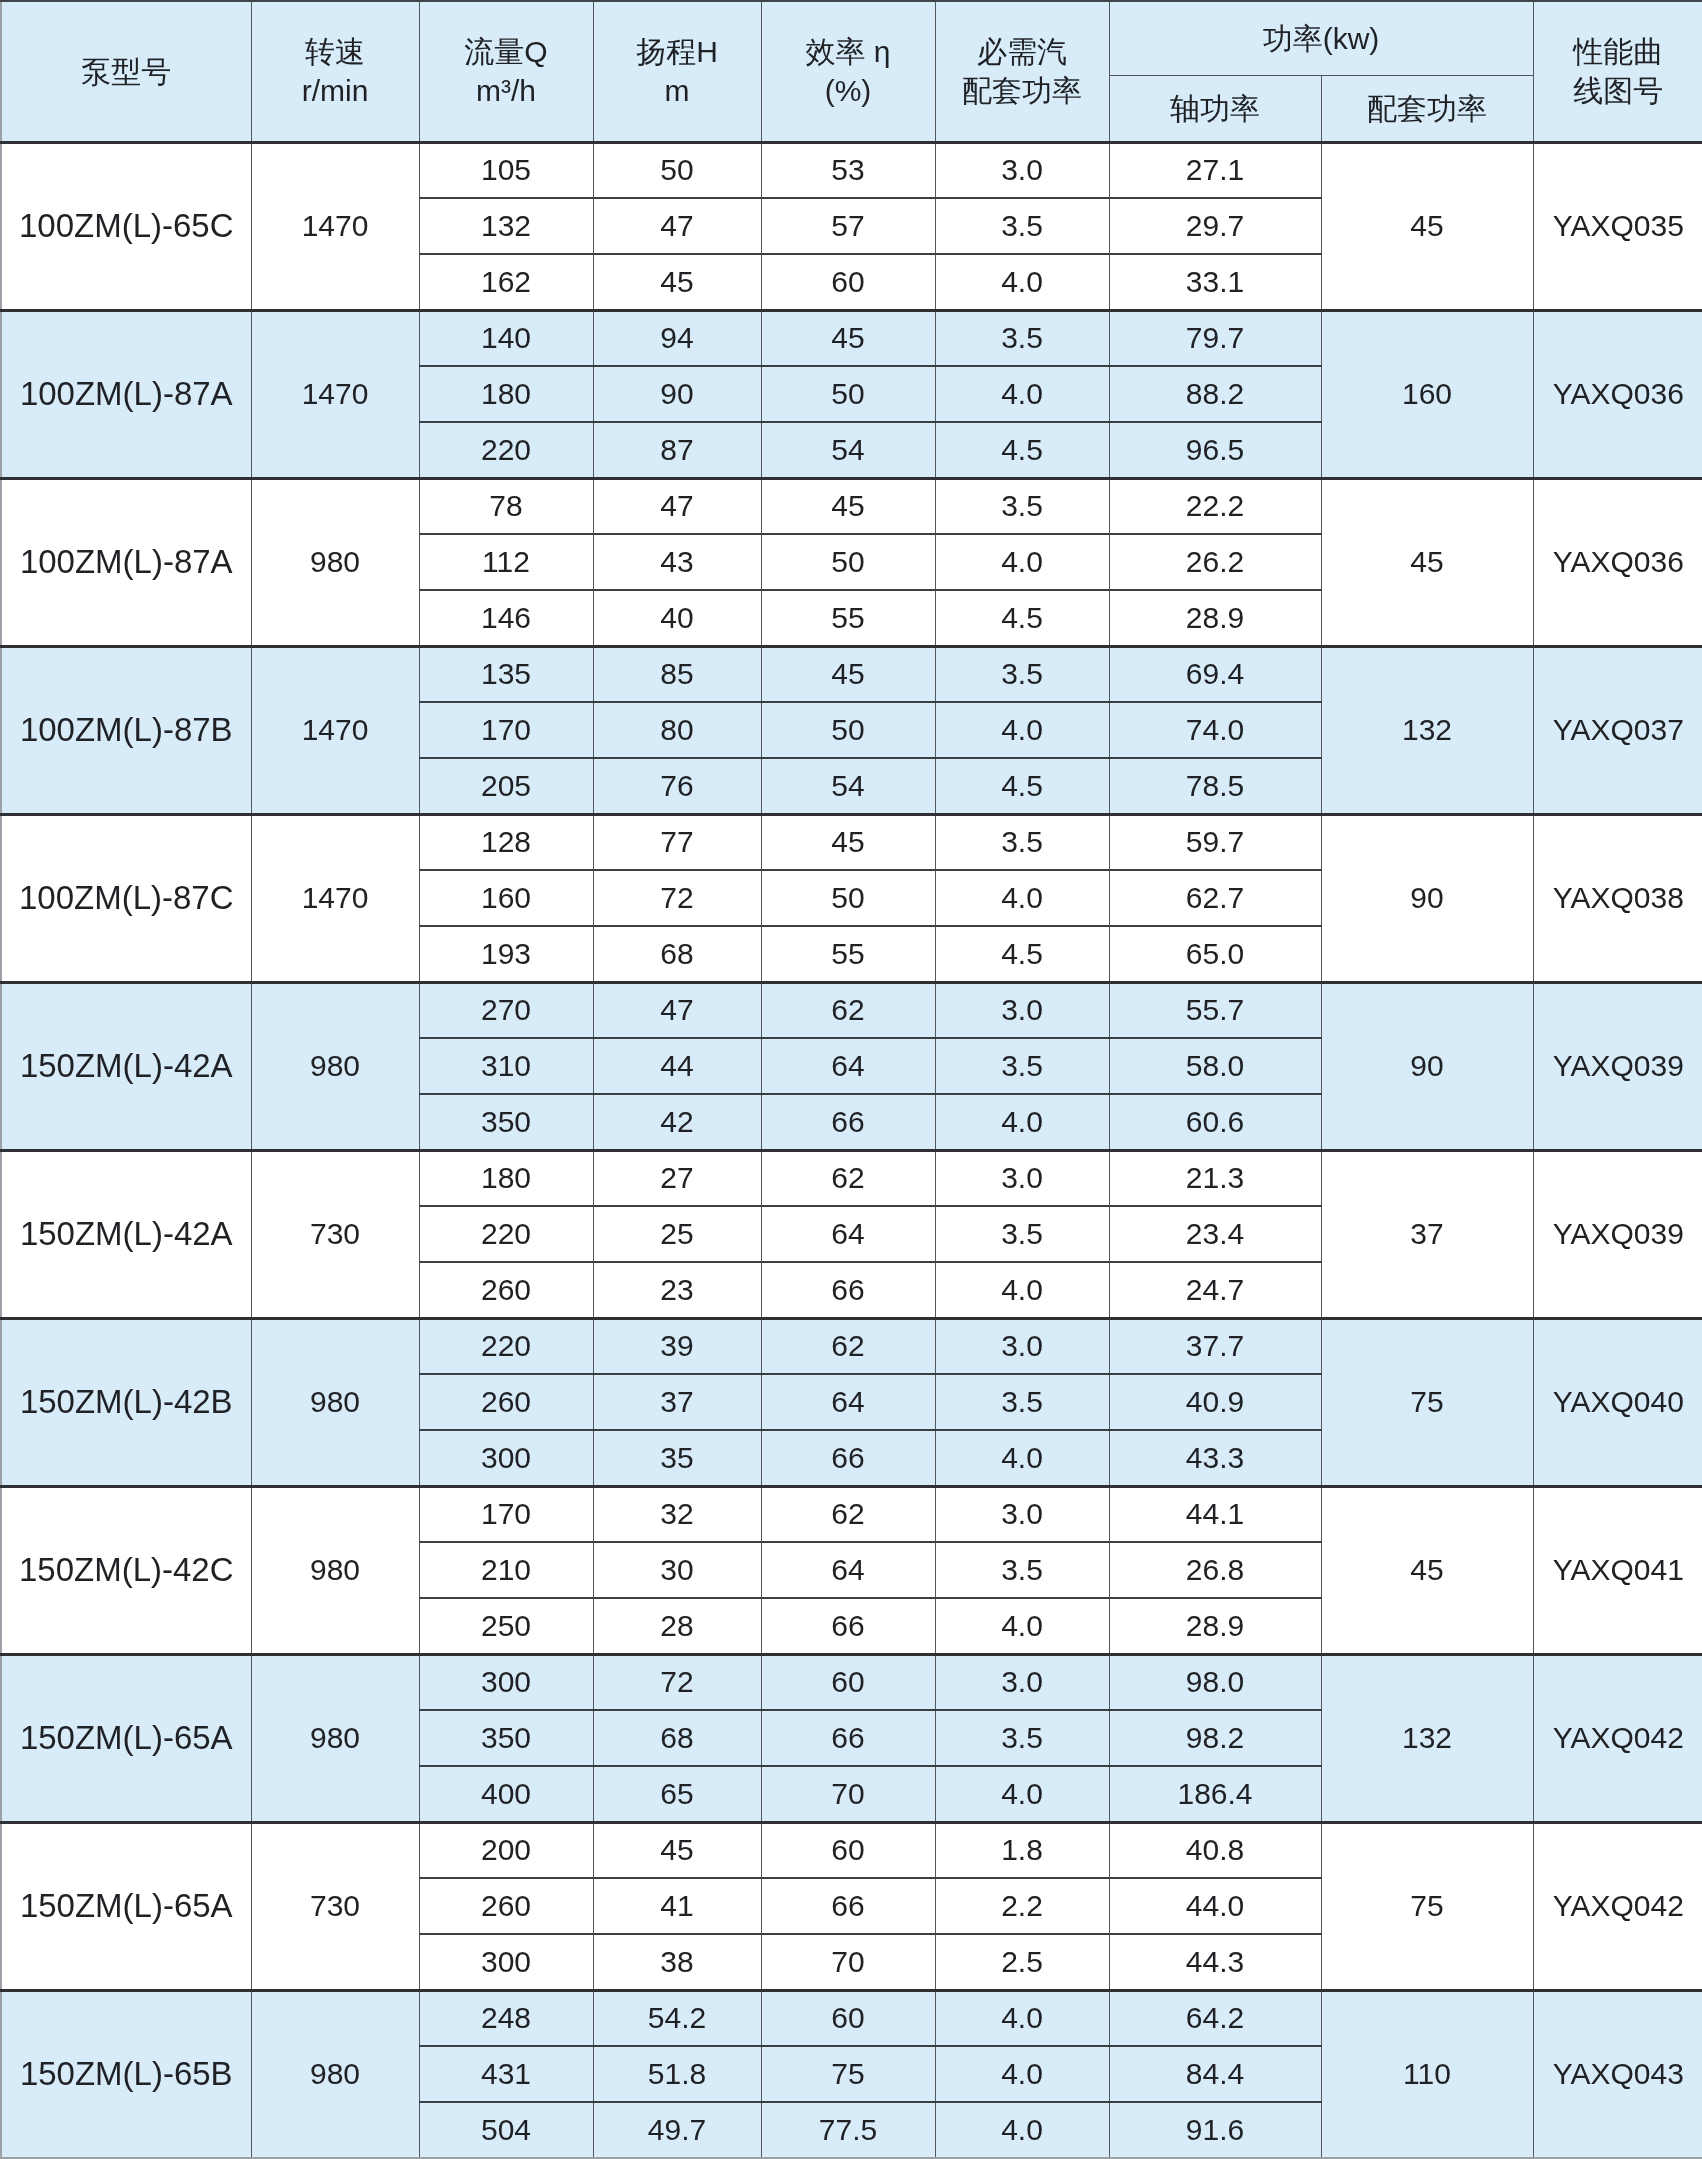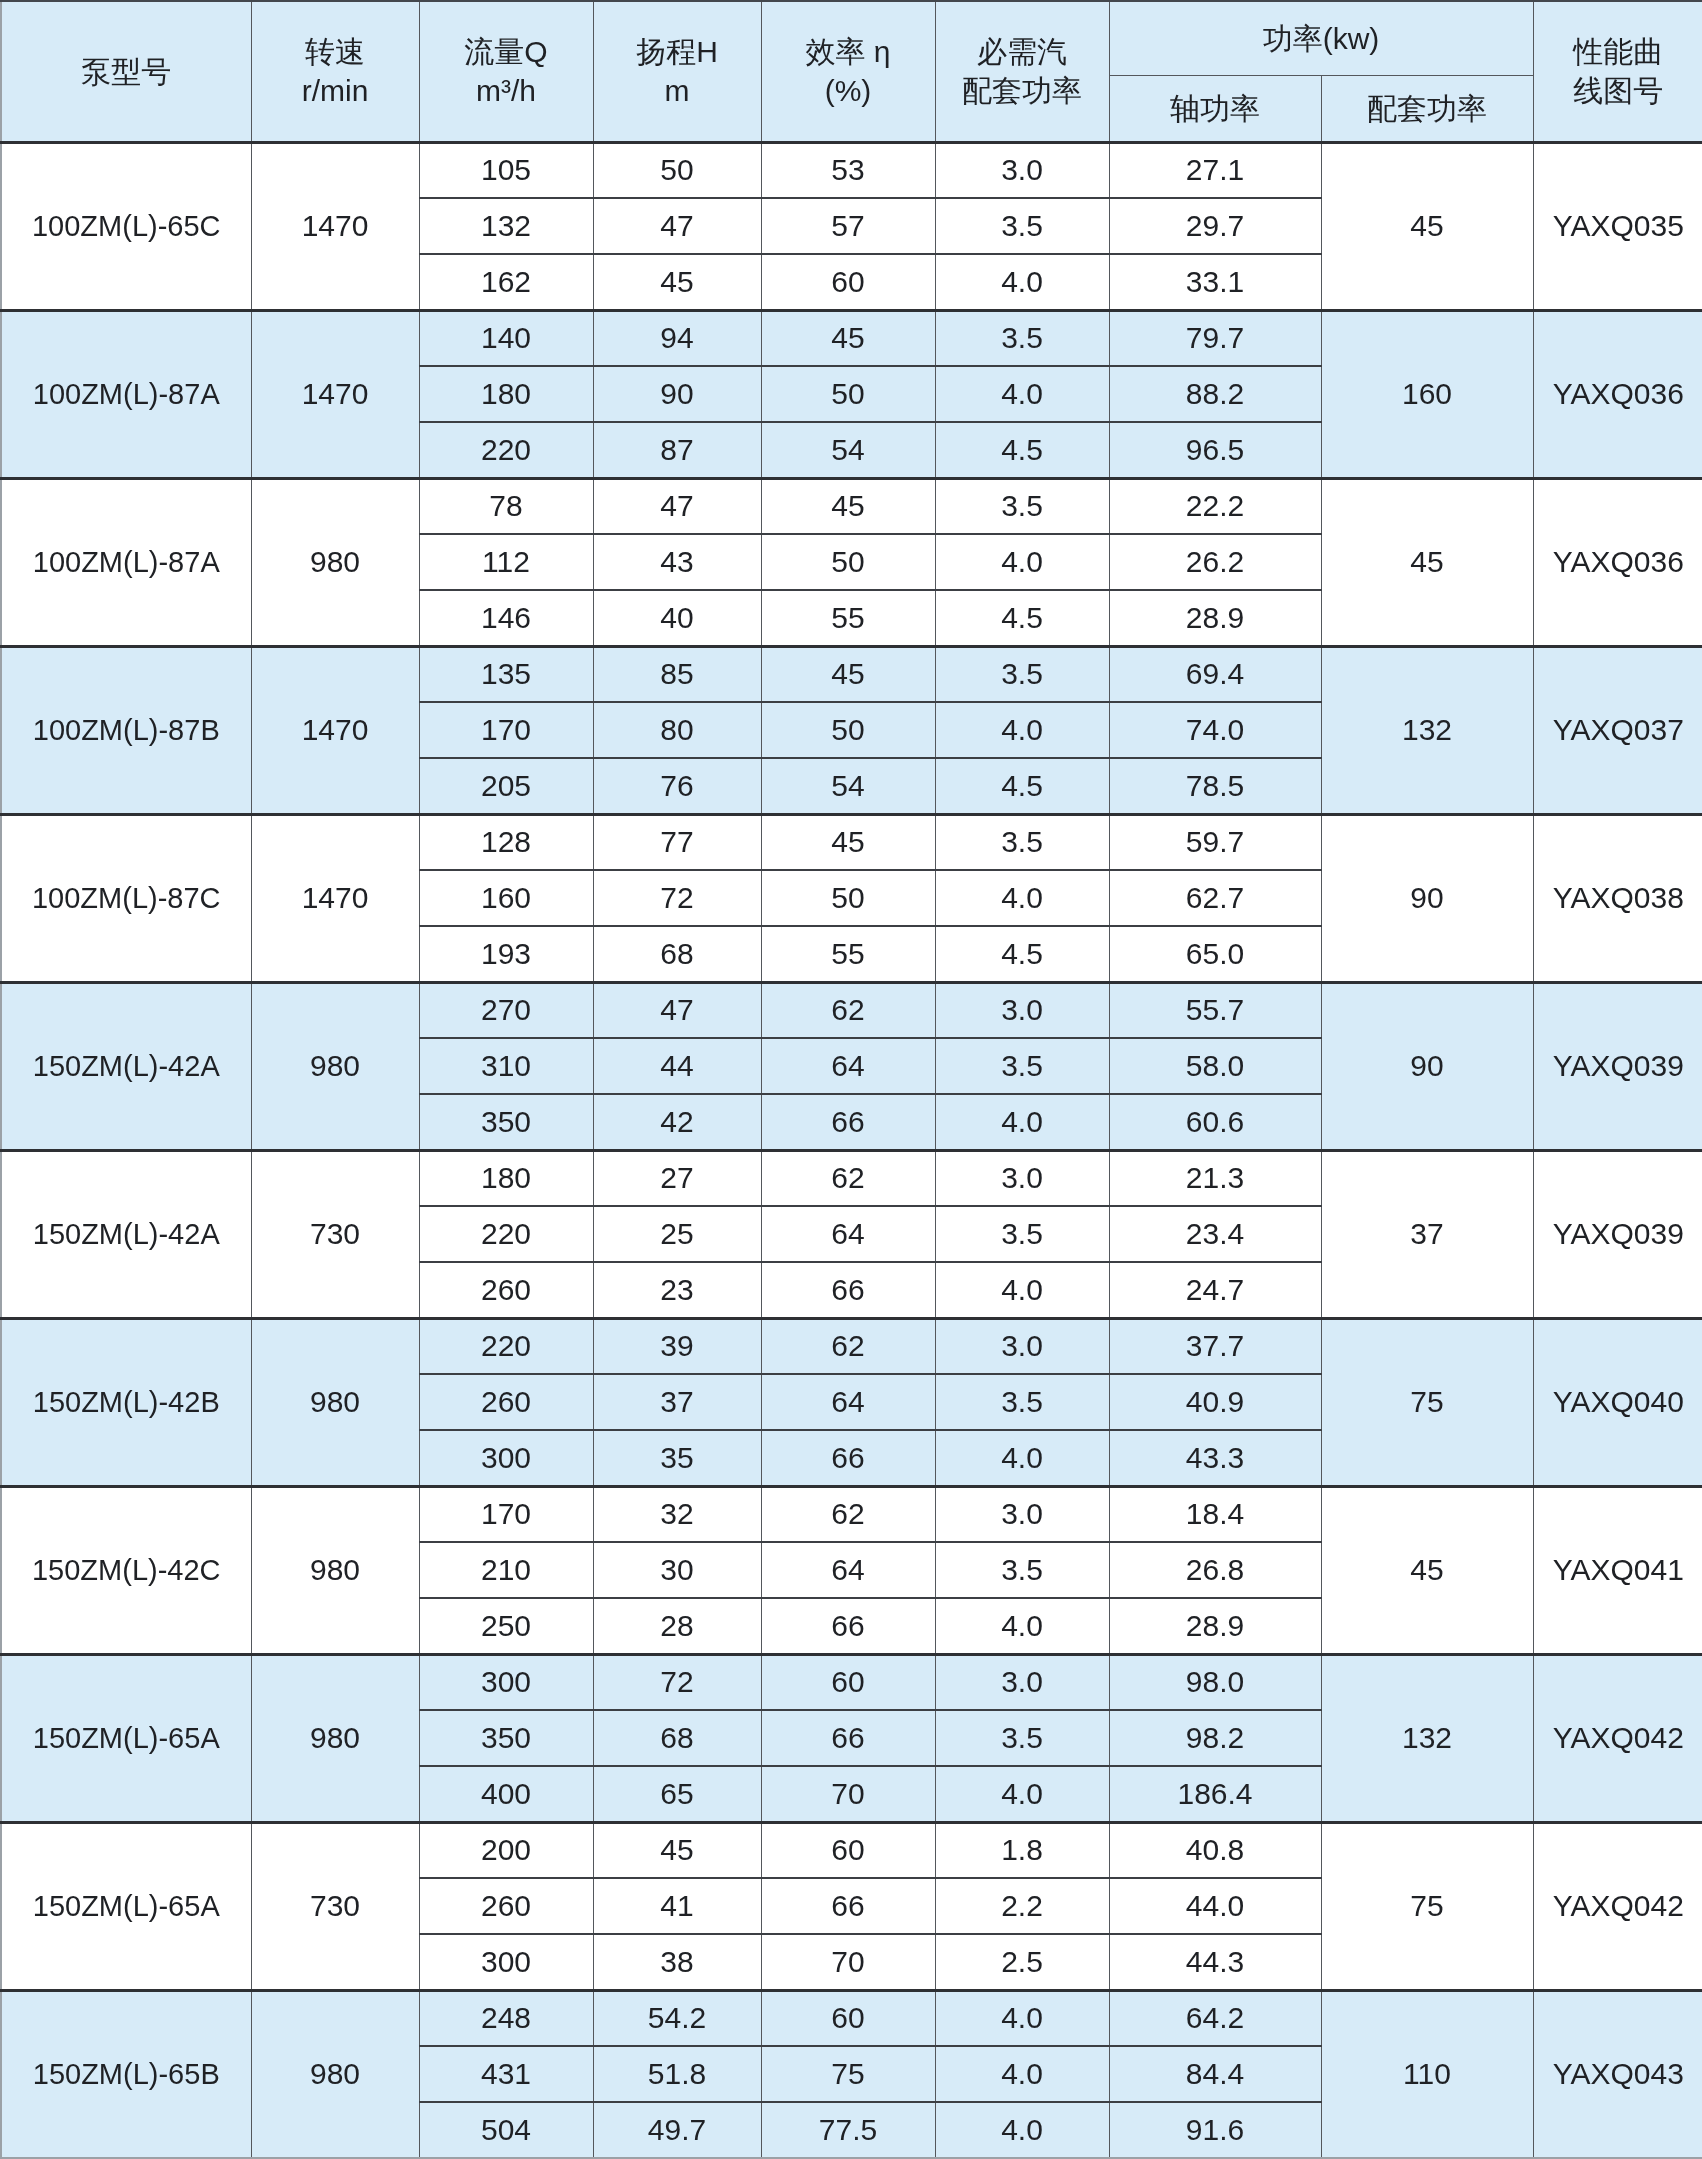--- a/index.html
+++ b/index.html
@@ -28,21 +28,21 @@
     font-size: 30px;
     line-height: 1.3;
     border-bottom: 3.5px solid #2e3034;
   }
   thead th.span-power { border-bottom: 1.8px solid #54575c; }
   thead tr.h1 { height: 74px; }
   thead tr.h2 { height: 67px; }
   .hl { display: block; }
   tbody tr { height: 56px; }
   td { font-size: 30px; }
-  td.model-cell { font-size: 29px; }
+  td.model-cell { font-size: 33px; }
   tbody tr:first-child td { border-top: 3.5px solid #2e3034; }
   tbody tr + tr td { border-top: 2.7px solid #3c3f44; }
   tbody[data-shade="blue"] td { background: #d7ebf8; }
   tbody[data-shade="white"] td { background: #ffffff; }
 </style>
 </head>
 <body>
 
 <table class="spec">
   <colgroup>
@@ -316,21 +316,21 @@
   </tbody>
 
   <tbody data-shade="white">
     <tr>
       <td class="model-cell" rowspan="3">150ZM(L)-42C</td>
       <td rowspan="3">980</td>
       <td>170</td>
       <td>32</td>
       <td>62</td>
       <td>3.0</td>
-      <td>18.4</td>
+      <td>44.1</td>
       <td rowspan="3">45</td>
       <td rowspan="3">YAXQ041</td>
     </tr>
     <tr>
       <td>210</td>
       <td>30</td>
       <td>64</td>
       <td>3.5</td>
       <td>26.8</td>
     </tr>

